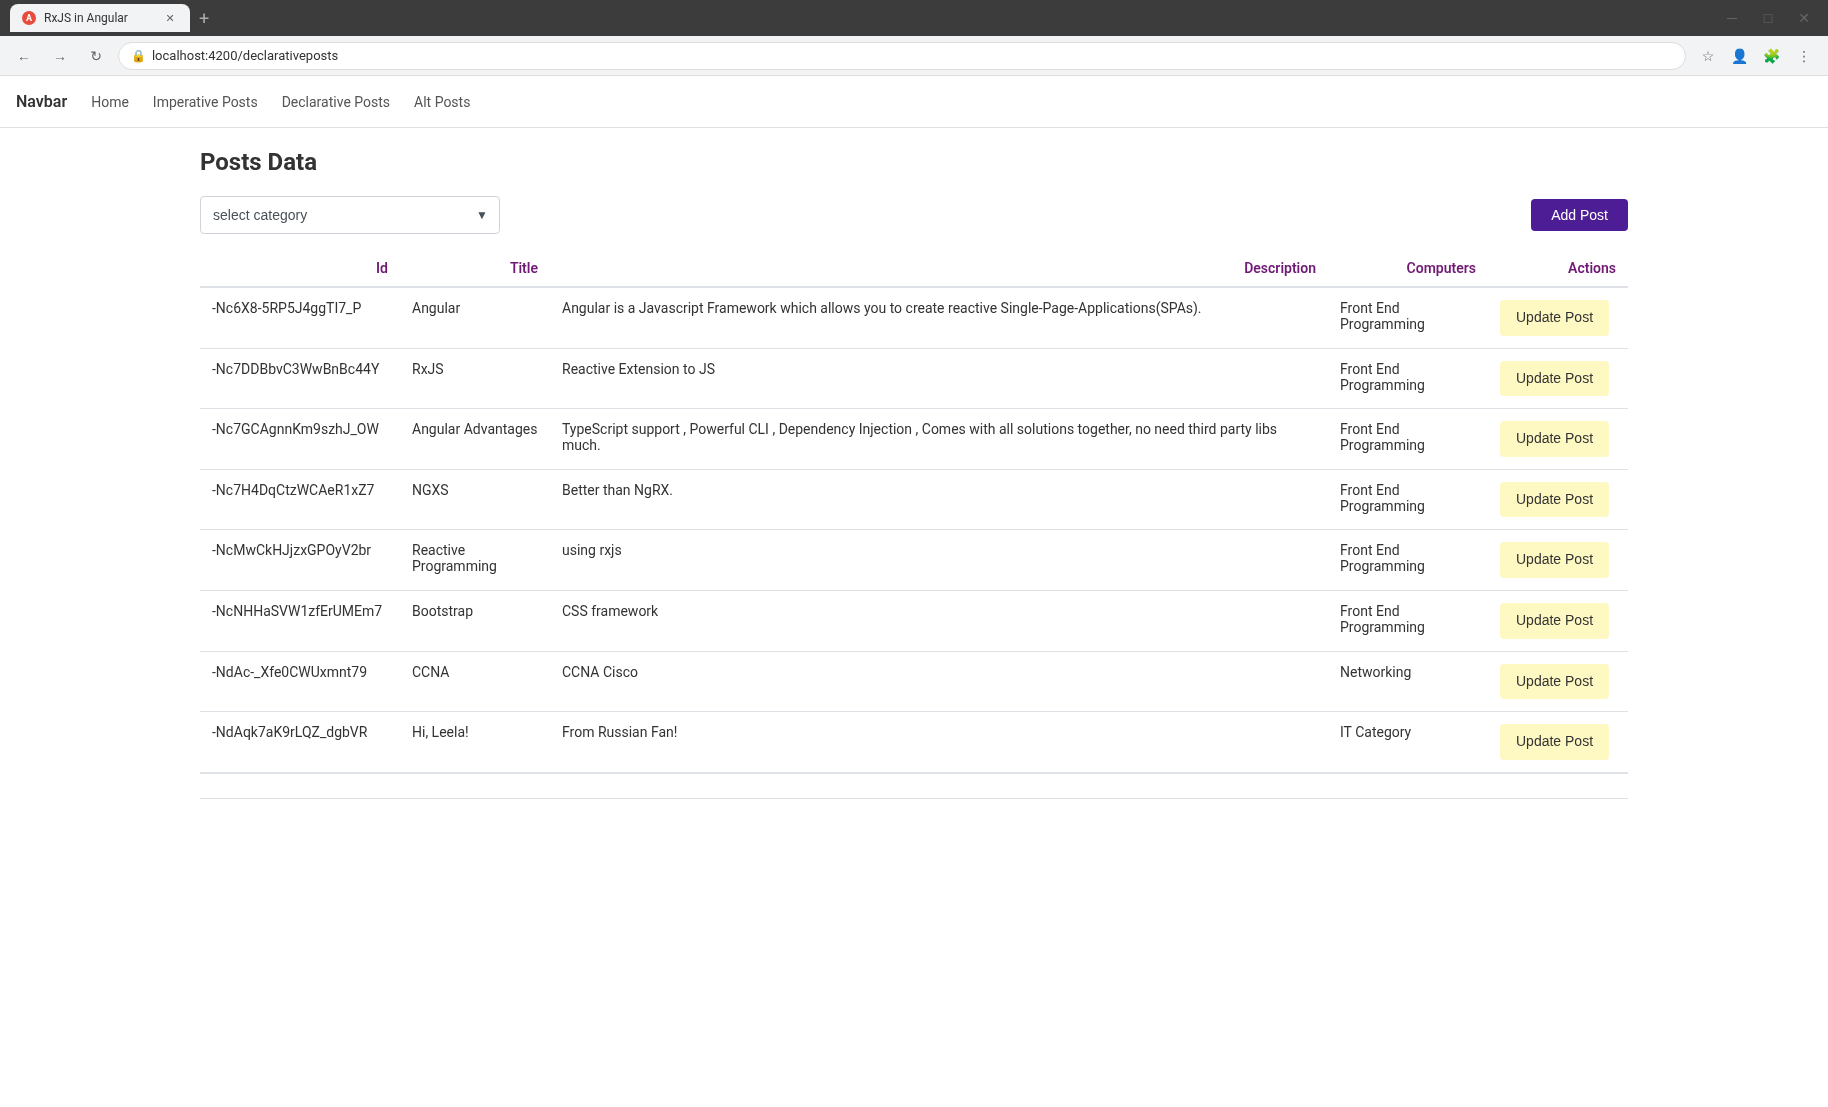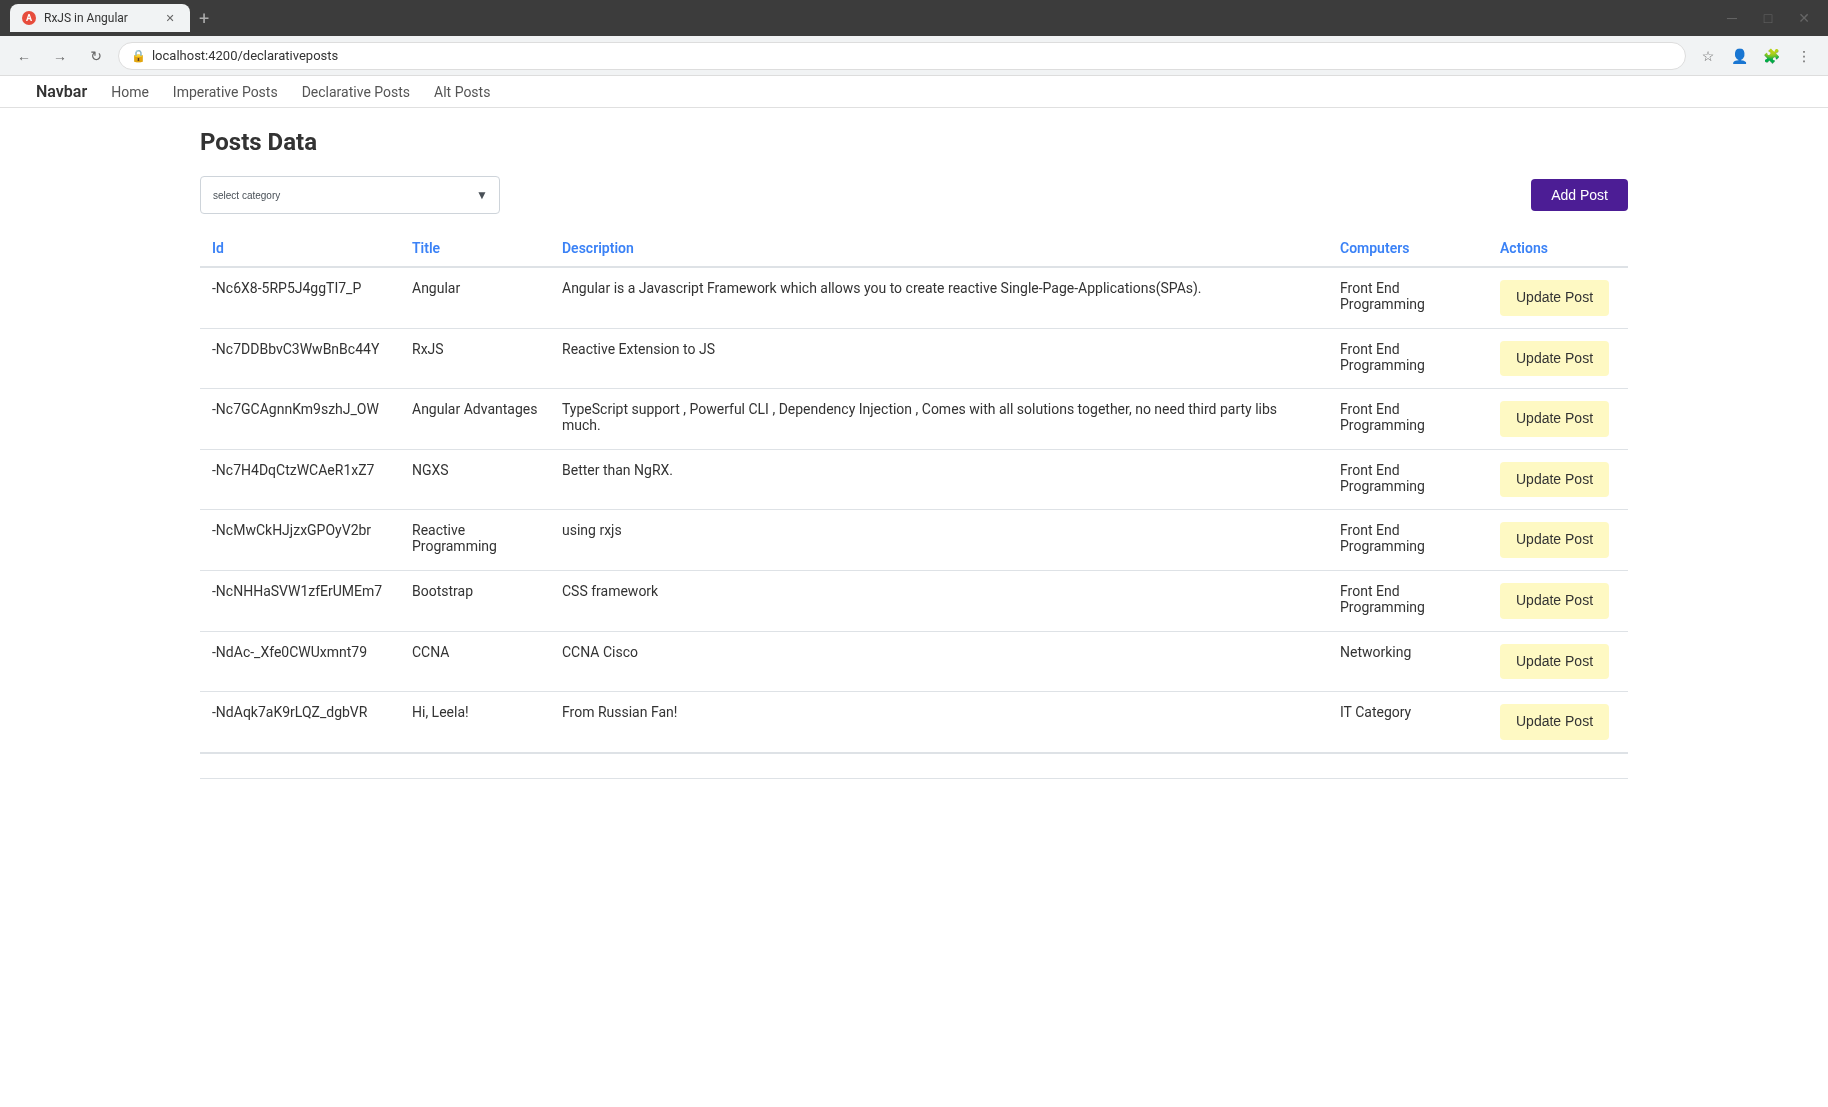--- a/index.html
+++ b/index.html
@@ -135,22 +135,22 @@
       color: #666;
       cursor: pointer;
       border-radius: 50%;
       font-size: 14px;
     }
 
     
     .navbar {
       background: white;
       border-bottom: 1px solid #e0e0e0;
-      padding: 0 36px;
-      height: 32px;
+      padding: 0 16px;
+      height: 52px;
       display: flex;
       align-items: center;
       gap: 24px;
     }
 
     .navbar-brand {
       font-weight: 600;
       font-size: 16px;
       color: #333;
     }
@@ -187,21 +187,21 @@
       position: relative;
       width: 300px;
     }
 
     .category-select {
       width: 100%;
       height: 38px;
       border: 1px solid #ced4da;
       border-radius: 4px;
       padding: 0 36px 0 12px;
-      font-size: 10px;
+      font-size: 14px;
       color: #495057;
       background: white;
       appearance: none;
       cursor: pointer;
     }
 
     .select-chevron {
       position: absolute;
       right: 12px;
       top: 50%;
@@ -222,25 +222,25 @@
       font-weight: 500;
     }
 
     
     .posts-table {
       width: 100%;
       border-collapse: collapse;
     }
 
     .posts-table th {
-      text-align: left;
+      text-align: right;
       padding: 10px 12px;
       font-weight: 600;
       font-size: 14px;
-      color: #3b82f6;
+      color: #701a75;
       border-bottom: 2px solid #dee2e6;
     }
 
     .posts-table td {
       padding: 12px 12px;
       border-bottom: 1px solid #dee2e6;
       vertical-align: top;
       font-size: 14px;
       color: #333;
     }

